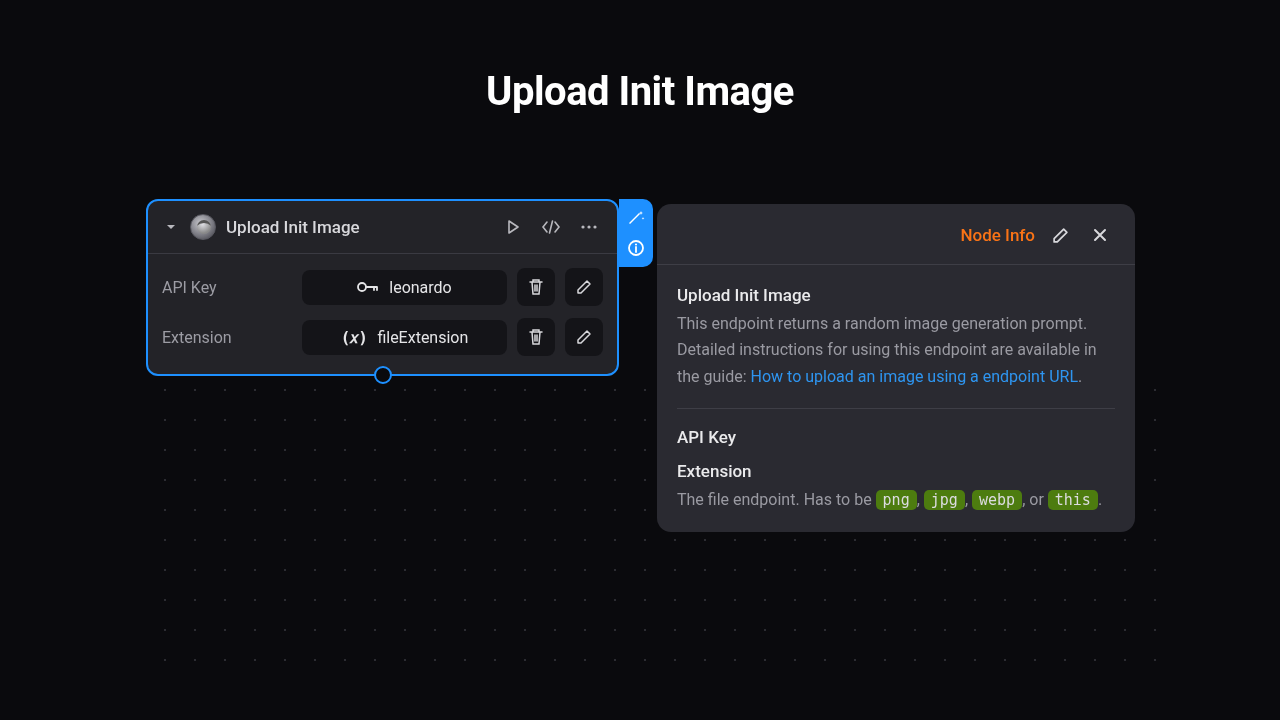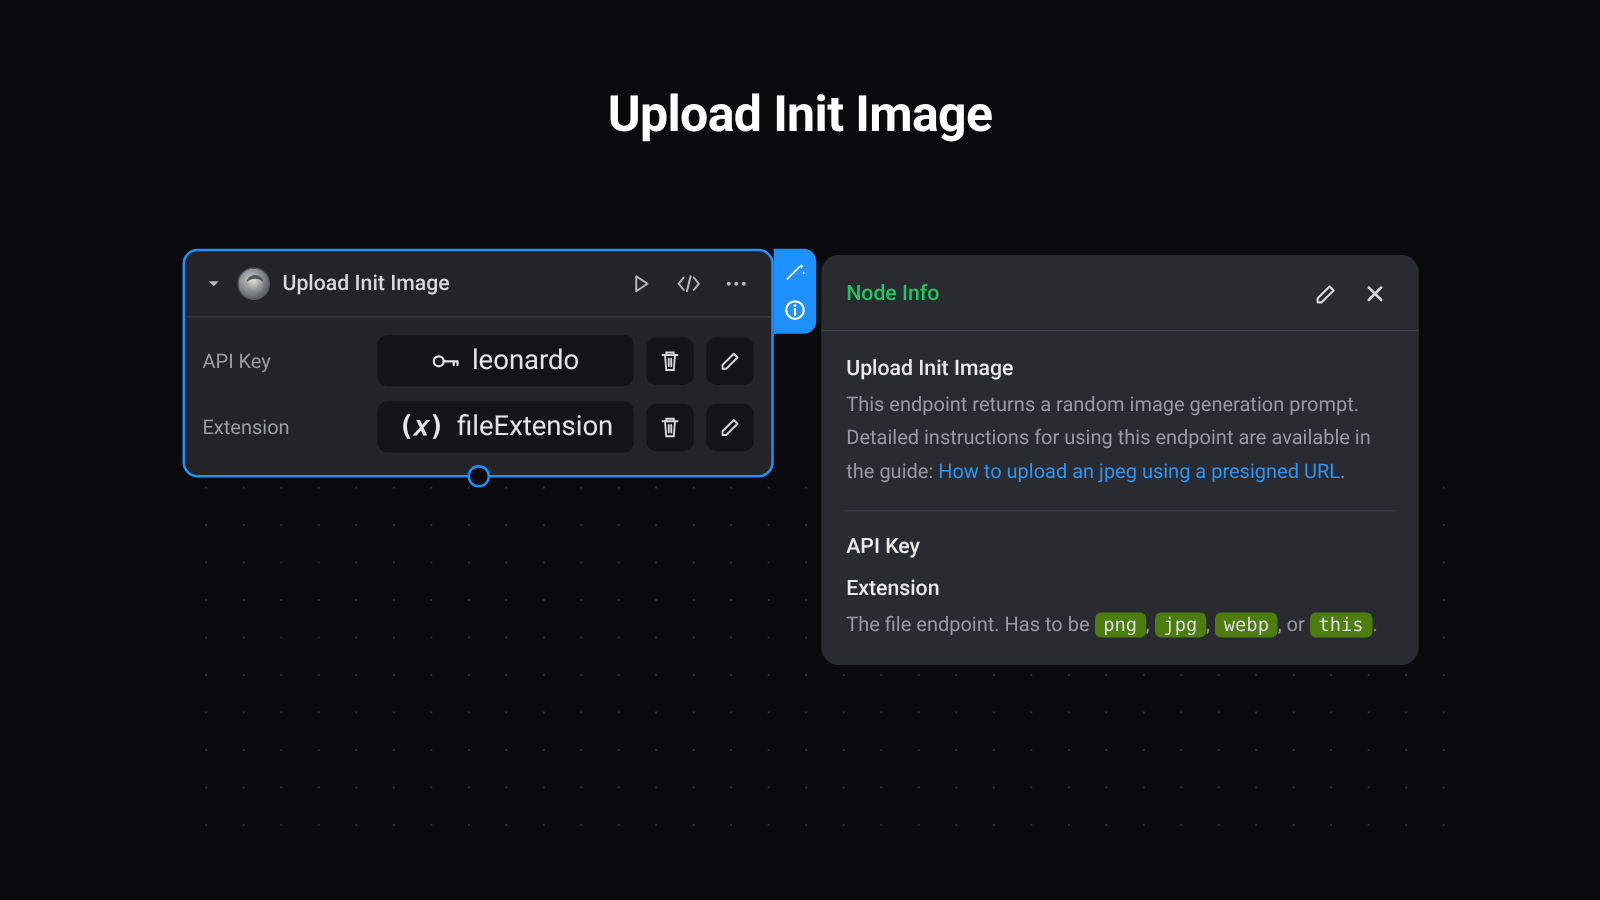--- a/index.html
+++ b/index.html
@@ -112,21 +112,21 @@
   }
   .field-value {
     flex: 1;
     background: #141418;
     border-radius: 8px;
     padding: 8px 12px;
     display: flex;
     align-items: center;
     justify-content: center;
     gap: 10px;
-    font-size: 22px;
+    font-size: 16px;
     color: #e5e5e7;
   }
   .field-value .icon-slot {
     display: flex;
     align-items: center;
     justify-content: center;
     color: #e5e5e7;
   }
   .field-var {
     font-family: ui-monospace, Menlo, monospace;
@@ -193,22 +193,23 @@
   .info-header {
     display: flex;
     align-items: center;
     padding: 16px 20px 14px 20px;
     border-bottom: 1px solid #3e3e46;
     gap: 10px;
   }
   .info-header-title {
     flex: 1;
     font-size: 17px;
-    color: #22c55e;
+    color: #f97316;
     font-weight: 500;
+    text-align: right;
   }
   .info-hdr-btn {
     width: 30px;
     height: 30px;
     display: flex;
     align-items: center;
     justify-content: center;
     cursor: pointer;
     border-radius: 6px;
     color: #d8d8dc;
@@ -355,21 +356,21 @@
       <svg width="16" height="16" viewBox="0 0 16 16">
           <path d="M3 3l10 10M13 3L3 13" stroke="currentColor" stroke-width="2" stroke-linecap="round"></path>
         </svg>
     </div>
   </div>
   <div class="info-body">
 
     <div class="info-section">
       <div class="info-h">Upload Init Image</div>
       <p class="info-p">
-        <span>This endpoint returns a random image generation prompt. Detailed instructions for using this endpoint are available in the guide: </span><a class="link">How to upload an jpeg using a presigned URL</a><span>.</span>
+        <span>This endpoint returns a random image generation prompt. Detailed instructions for using this endpoint are available in the guide: </span><a class="link">How to upload an image using a endpoint URL</a><span>.</span>
       </p>
     </div>
 
     <hr class="info-sep">
 
     <div class="info-section">
       <div class="info-h">API Key</div>
     </div>
 
     <div class="info-section mt">

